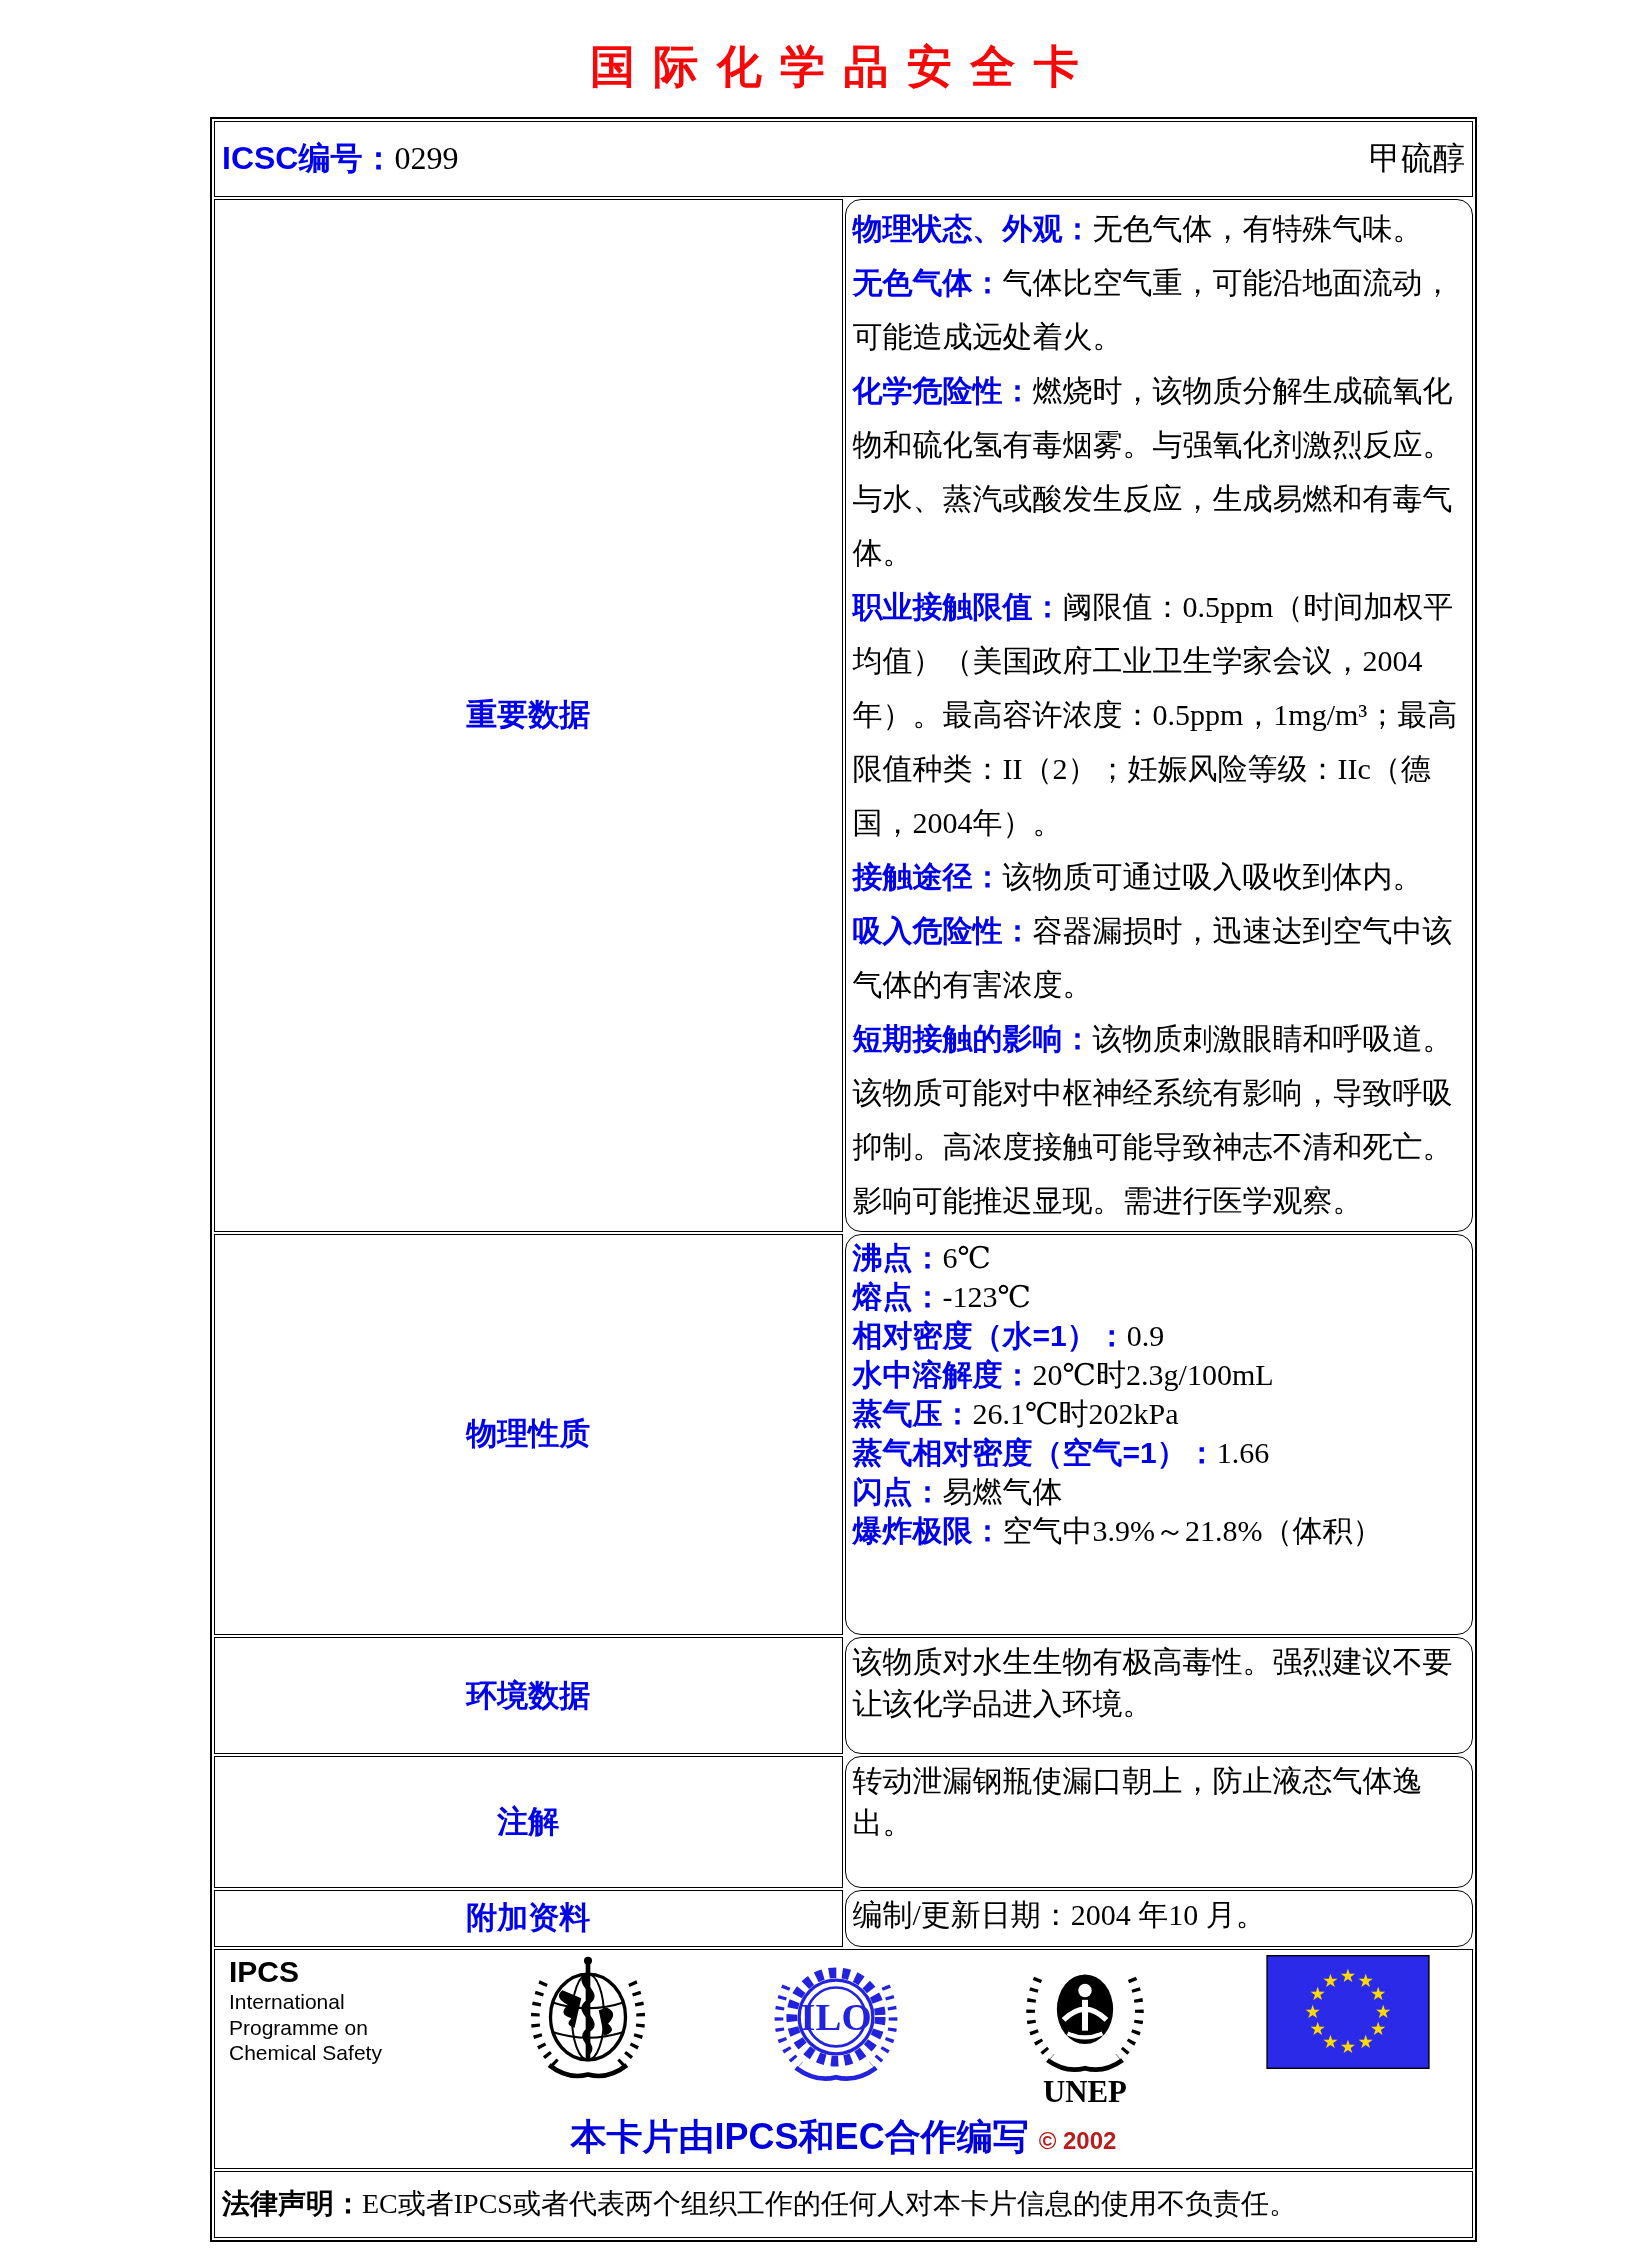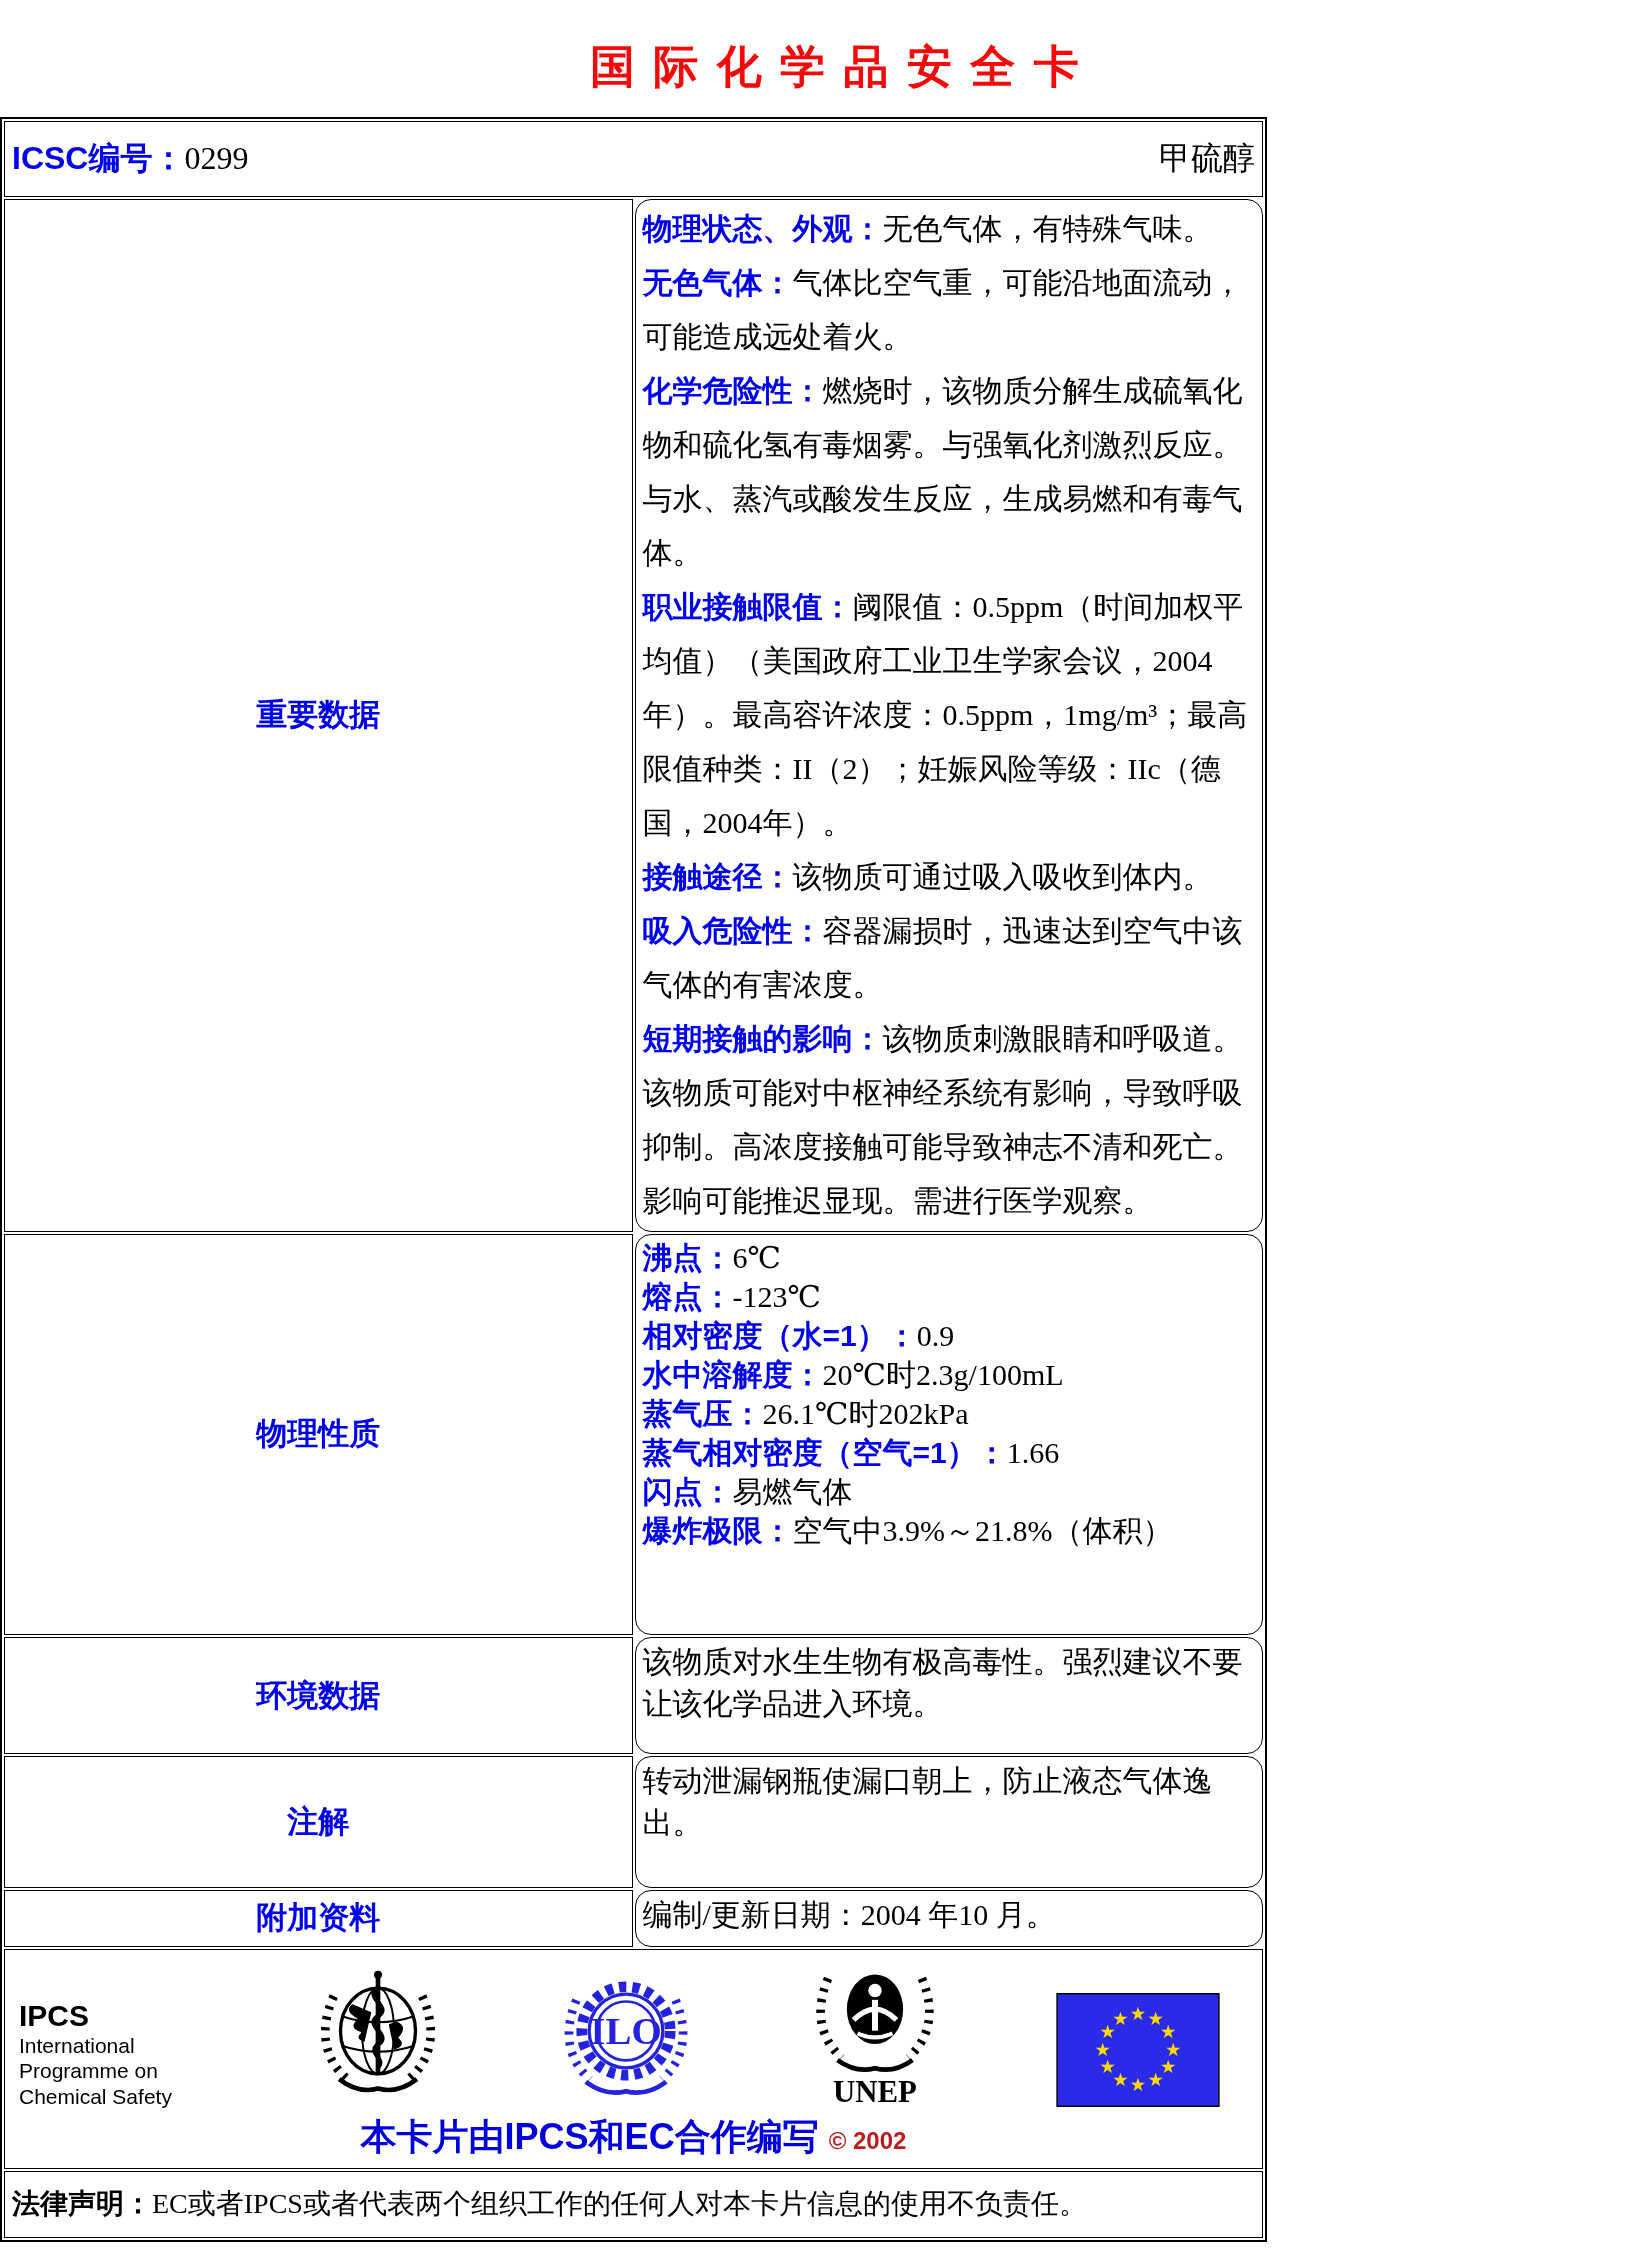--- a/index.html
+++ b/index.html
@@ -7,21 +7,21 @@
     width:1647px;height:2261px;background:#ffffff;
     font-family:"Liberation Serif","DejaVu Serif",serif;color:#000;
     position:relative;
   }
   .page-title{
     margin:37px 0 20px 210px;width:1267px;
     text-align:center;font-size:45px;font-weight:bold;color:#f70808;
     letter-spacing:18.4px;font-family:"DejaVu Serif","Liberation Serif",serif;
   }
   table.card{
-    width:1267px;
+    margin-left:210px;width:1267px;
     border:2.8px solid #000;border-collapse:separate;border-spacing:2.1px;
     table-layout:fixed;background:#fff;
   }
   td{border:1.4px solid #000;vertical-align:top;padding:2.8px 7px;background:#fff;}
   td.side{
     width:169px;text-align:center;vertical-align:middle;
     color:#0000ee;font-weight:bold;font-size:31px;
     font-family:"Liberation Sans","DejaVu Sans",sans-serif;
     padding:0;
   }
@@ -35,21 +35,21 @@
   .imp p{margin:0;line-height:54px;}
   .phys p{margin:0;line-height:39px;}
   .oneline p{margin:0;line-height:42px;}
   .lbl{color:#0000ee;font-weight:bold;font-family:"Liberation Sans","DejaVu Sans",sans-serif;}
   .h-important{height:777px;}
   .h-physical{height:393px;}
   .h-environment{height:110px;}
   .h-notes{height:124px;}
   .h-additional{height:49px;}
   .footer-cell{height:182px;vertical-align:middle;padding:5.6px 14px;}
-  .footer-logos{display:flex;align-items:flex-end;justify-content:space-between;padding-right:28px;gap:8px;}
+  .footer-logos{display:flex;align-items:flex-start;justify-content:space-between;padding-right:28px;gap:8px;}
   .ipcs-block{font-family:"Liberation Sans","DejaVu Sans",sans-serif;width:177px;}
   .ipcs-acronym{font-size:30px;font-weight:bold;line-height:34px;}
   .ipcs-line{font-size:21px;line-height:25.4px;}
   .credit-line{text-align:center;margin-top:4.2px;font-family:"Liberation Sans","DejaVu Sans",sans-serif;}
   .credit-main{color:#0000dd;font-weight:bold;font-size:36px;}
   .credit-copy{color:#b91c1c;font-size:24px;font-weight:bold;margin-left:10px;}
   .legal-cell{height:59px;vertical-align:middle;font-size:28px;}
   .legal-label{font-weight:bold;font-family:"Liberation Sans","DejaVu Sans",sans-serif;color:#000;}
   svg text.logo-word{font-family:"Liberation Serif","DejaVu Serif",serif;font-weight:bold;}
 </style>

